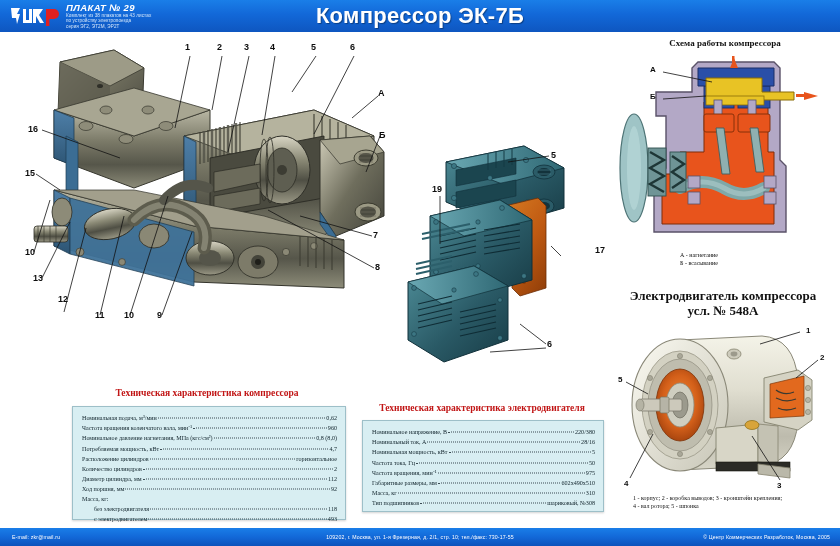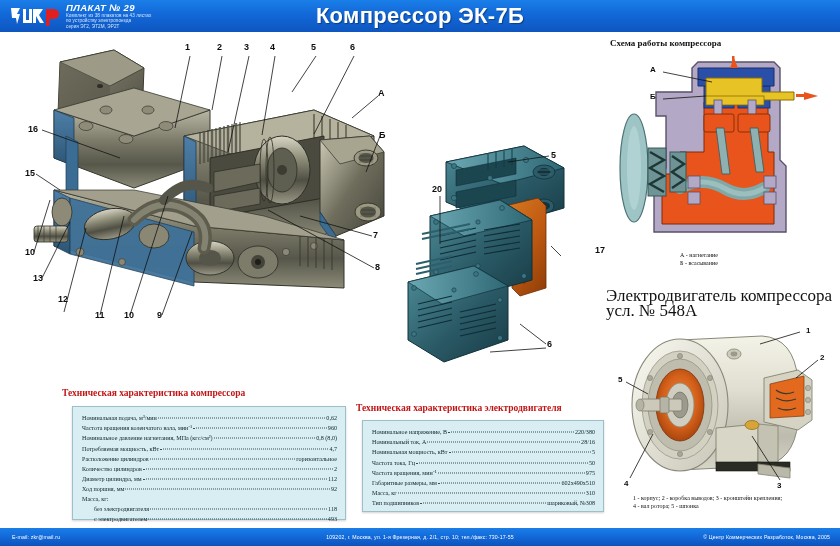--- a/index.html
+++ b/index.html
@@ -25,24 +25,24 @@
   .ftr{position:absolute;left:0;bottom:0;width:840px;height:18px;
        background:linear-gradient(180deg,#1a7ee8 0%,#1268d8 50%,#0d52bb 100%);}
   .ftr span{position:absolute;top:0;height:18px;line-height:18px;
             font-family:"Liberation Sans",sans-serif;font-size:5.2px;color:#ffffff;
             letter-spacing:.15px;}
   .ftr .f-left{left:12px;}
   .ftr .f-mid{left:0;width:840px;text-align:center;}
   .ftr .f-right{right:10px;}
 
   
-  .cap{position:absolute;text-align:left;font-family:"Liberation Serif",serif;}
+  .cap{position:absolute;text-align:center;font-family:"Liberation Serif",serif;}
   .cap-red{color:#c11515;font-weight:bold;font-size:9.5px;}
   .cap-blk{color:#111;font-weight:bold;font-size:9px;}
-  .cap-big{color:#111;font-weight:normal;font-size:17px;line-height:15px;}
+  .cap-big{color:#111;font-weight:bold;font-size:13px;line-height:15px;}
 
   
   .spec{position:absolute;background:#d8eef2;border:1px solid #9dbfc8;
         box-shadow:0 1px 2px rgba(0,0,0,.18);}
   .spec ul{list-style:none;margin:0;padding:6px 8px 6px 9px;}
   .spec li{display:flex;align-items:baseline;font-size:6.1px;line-height:9.2px;
            color:#10232b;font-family:"Liberation Serif",serif;white-space:nowrap;}
   .spec li .lbl{flex:0 0 auto;}
   .spec li .dots{flex:1 1 auto;margin:0 1px;overflow:hidden;
                  border-bottom:1px dotted #3a4b52;transform:translateY(-1.5px);height:6px;}
@@ -400,21 +400,21 @@
       <path d="M440 196 L440 244"></path>
       <path d="M561 256 L551 246"></path>
       <path d="M546 344 L520 324"></path>
       <path d="M546 348 L490 352"></path>
     </g>
   </svg>
 
   <div class="co" style="left:551px;top:150px;">5</div>
   <div class="co" style="left:547px;top:339px;">6</div>
   <div class="co" style="left:563px;top:245px;margin-left:32px;">17</div>
-  <div class="co" style="left:432px;top:184px;">20</div>
+  <div class="co" style="left:432px;top:184px;">19</div>
 
   <div class="cap cap-blk" style="left:610px;top:38px;width:230px;">Схема работы компрессора</div>
 
   <div class="art" style="left:618px;top:56px;width:215px;height:190px;">
     <svg width="215" height="190" viewBox="0 0 215 190">
 
       <path d="M80 6 L156 6 L162 12 L162 104 L168 110 L168 176 L36 176 L36 112 L48 112 L48 60 L38 60 L38 36 L74 36 L74 12 Z" fill="#b3a8c6" stroke="#5a5268" stroke-width="1.4"></path>
 
       <path d="M86 46 L150 46 L150 96 L156 96 L156 168 L44 168 L44 118 L62 118 L62 96 L86 96 Z" fill="#e8541c" stroke="#7e2d08" stroke-width="1"></path>
       <rect x="86" y="30" width="30" height="22" fill="#2a4fa8" stroke="#1a2f66" stroke-width=".9"></rect>

